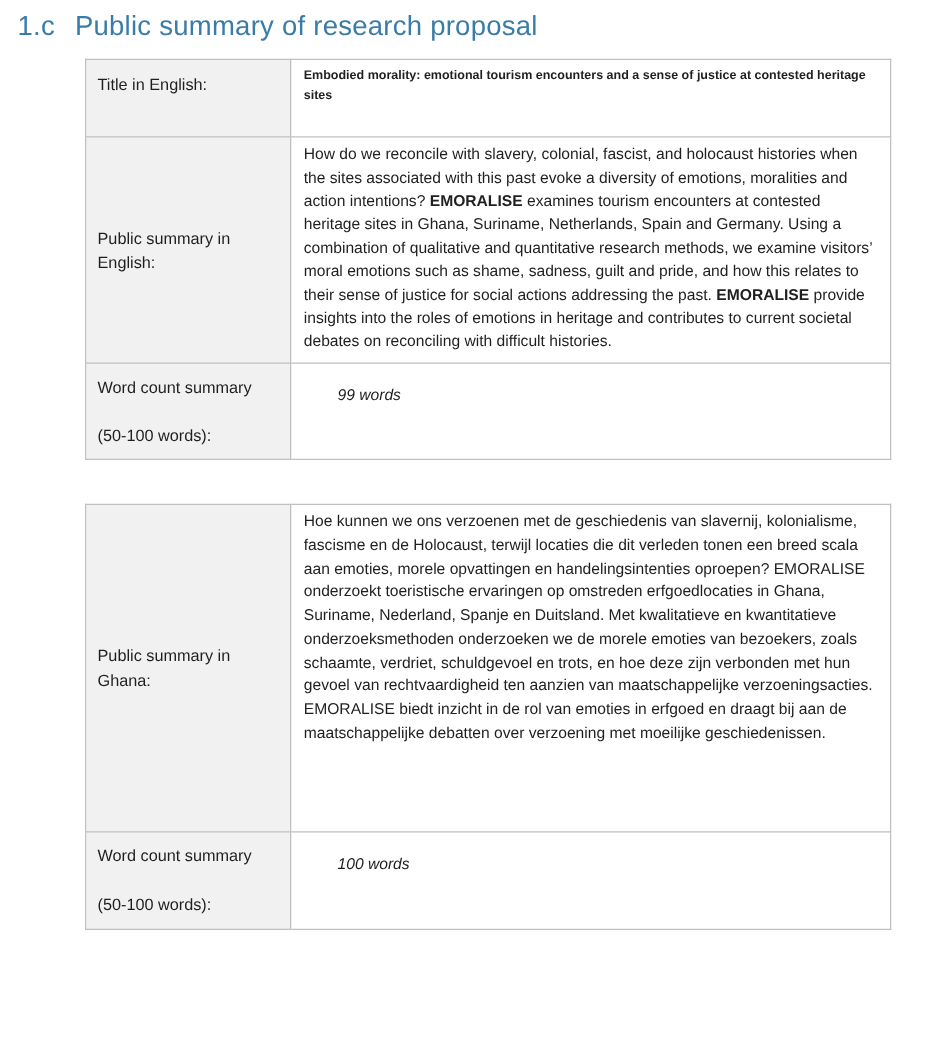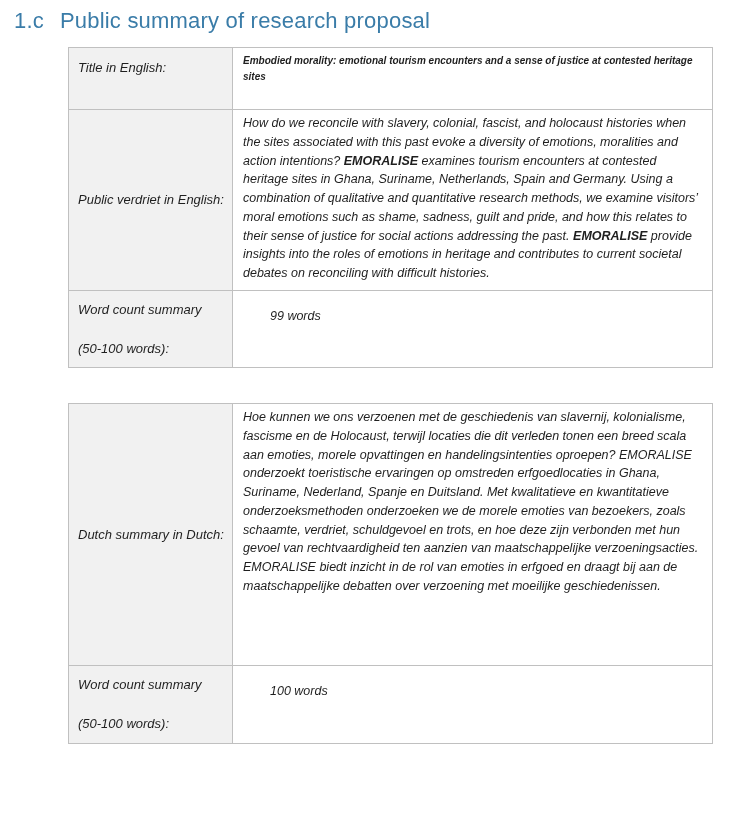--- a/index.html
+++ b/index.html
@@ -36,21 +36,20 @@
     font-size: 12.5px;
     line-height: 1.5;
     color: #1f1f1f;
   }
   table.form-table.en { top: 47px; }
   table.form-table.nl { top: 403px; }
 
   table.form-table td {
     border: 1px solid #c0c0c0;
     vertical-align: top;
-    font-style: italic;
   }
   td.label {
     width: 164px;
     background: #f1f1f1;
     padding: 4px 8px 4px 9px;
     font-size: 13px;
     white-space: pre-line;
   }
   td.value {
     padding: 4px 12px 4px 10px;
@@ -71,36 +70,36 @@
     <span class="num">1.c</span><span>Public summary of research proposal</span>
   </div>
 
   <table class="form-table en">
     <tbody>
         <tr class="title-row" style="height:62px;">
       <td class="label">Title in English:</td>
       <td class="value">Embodied morality: emotional tourism encounters and a sense of justice at contested heritage sites</td>
     </tr>
     <tr class="summary-row" style="height:181px;">
-      <td class="label">Public verdriet in English:</td>
+      <td class="label">Public summary in English:</td>
       <td class="value"><span>How do we reconcile with slavery, colonial, fascist, and holocaust histories when the sites associated with this past evoke a diversity of emotions, moralities and action intentions? </span><span class="bold-run">EMORALISE</span><span> examines tourism encounters at contested heritage sites in Ghana, Suriname, Netherlands, Spain and Germany. Using a combination of qualitative and quantitative research methods, we examine visitors’ moral emotions such as shame, sadness, guilt and pride, and how this relates to their sense of justice for social actions addressing the past. </span><span class="bold-run">EMORALISE</span><span> provide insights into the roles of emotions in heritage and contributes to current societal debates on reconciling with difficult histories.</span></td>
     </tr>
     <tr class="wordcount-row" style="height:77px;">
       <td class="label">Word count summary
 
 (50-100 words):</td>
       <td class="value">99 words</td>
     </tr>
   </tbody>
     </table>
 
   <table class="form-table nl">
     <tbody>
     <tr class="summary-row" style="height:262px;">
-      <td class="label">Dutch summary in Dutch:</td>
+      <td class="label">Public summary in Ghana:</td>
       <td class="value"><span>Hoe kunnen we ons verzoenen met de geschiedenis van slavernij, kolonialisme, fascisme en de Holocaust, terwijl locaties die dit verleden tonen een breed scala aan emoties, morele opvattingen en handelingsintenties oproepen? EMORALISE onderzoekt toeristische ervaringen op omstreden erfgoedlocaties in Ghana, Suriname, Nederland, Spanje en Duitsland. Met kwalitatieve en kwantitatieve onderzoeksmethoden onderzoeken we de morele emoties van bezoekers, zoals schaamte, verdriet, schuldgevoel en trots, en hoe deze zijn verbonden met hun gevoel van rechtvaardigheid ten aanzien van maatschappelijke verzoeningsacties. EMORALISE biedt inzicht in de rol van emoties in erfgoed en draagt bij aan de maatschappelijke debatten over verzoening met moeilijke geschiedenissen.</span></td>
     </tr>
     <tr class="wordcount-row" style="height:78px;">
       <td class="label">Word count summary
 
 (50-100 words):</td>
       <td class="value">100 words</td>
     </tr>
   </tbody>
     </table>

